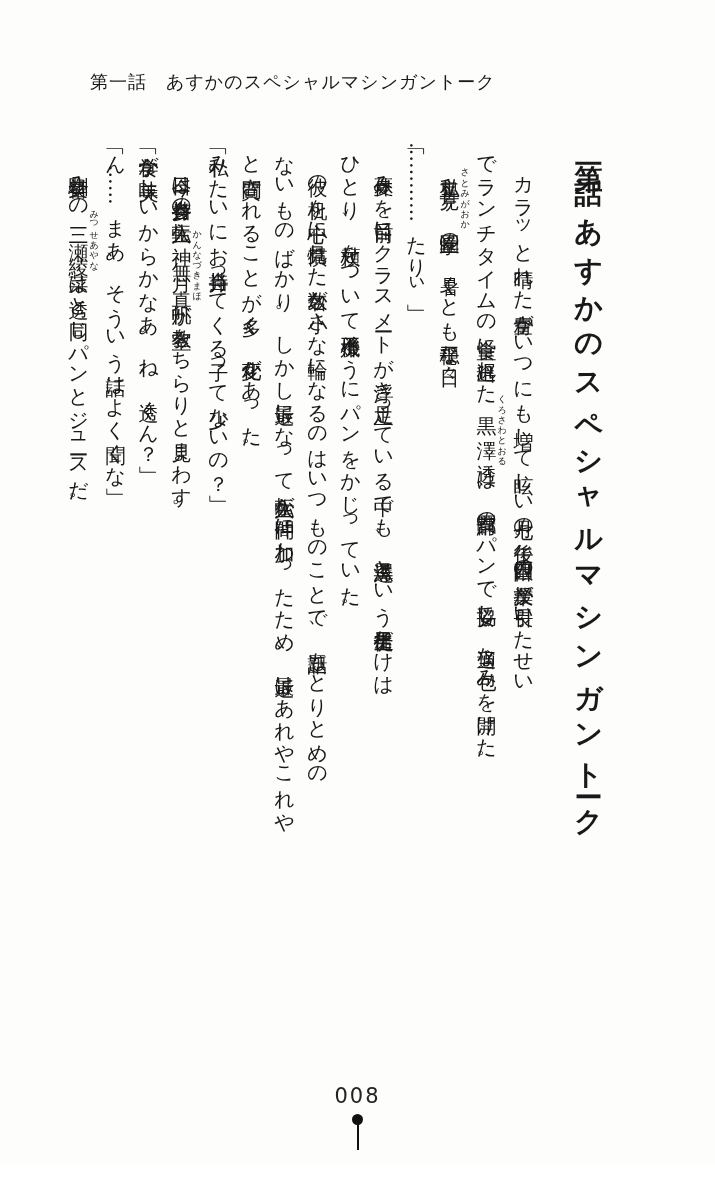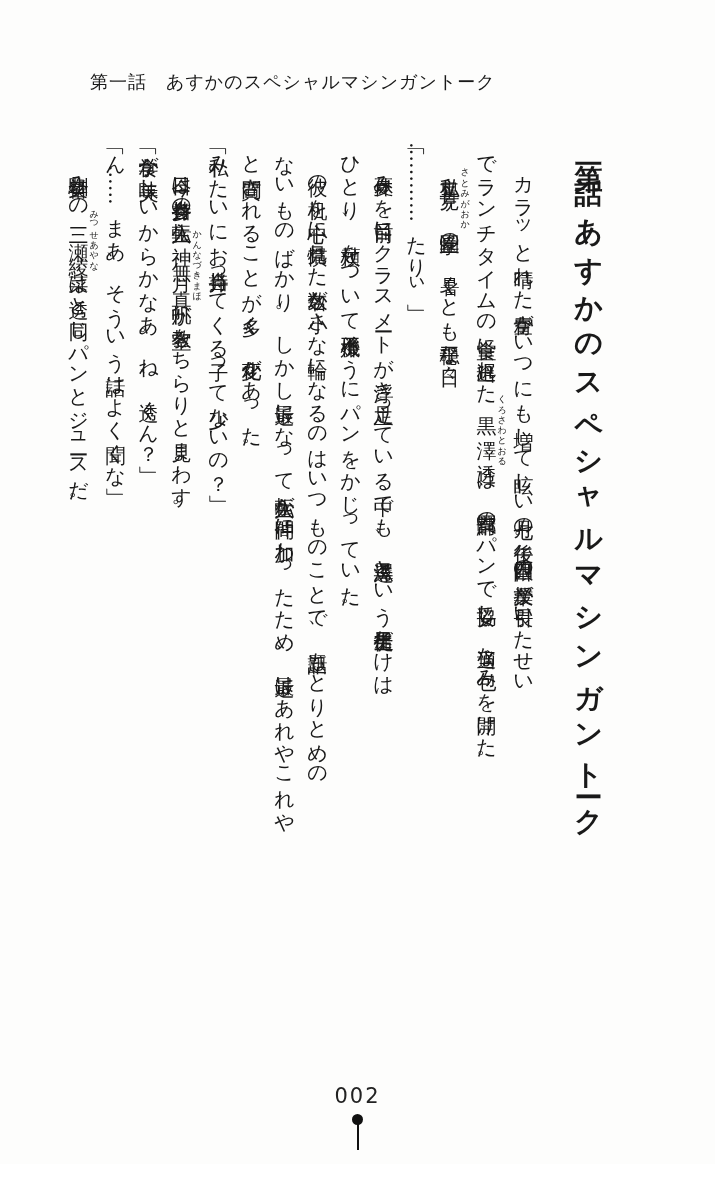--- a/index.html
+++ b/index.html
@@ -105,20 +105,20 @@
       <p class="line">ないものばかり。しかし最近になって転入生が仲間に加わったため、最近はあれやこれや</p>
       <p class="line">と質問されることが多く、変化があった。</p>
       <p class="line">「私みたいにお弁当持ってくる子って少ないの？」</p>
       <p class="line indent">今日は弁当持参の転入生、<ruby>神無月真帆<rt>かんなづきまほ</rt></ruby>が教室をちらりと見まわす。</p>
       <p class="line">「学食が美味しいからかなあ。ね、透くん？」</p>
       <p class="line">「ん……まあ、そういう話はよく聞くな」</p>
       <p class="line indent">昔馴染みの<ruby>三瀬綾菜<rt>みつせあやな</rt></ruby>は透と同じパンとジュースだ。</p>
     </div>
 
   <div class="footer">
-    <div class="page-number">002</div>
+    <div class="page-number">008</div>
     <div class="pin-ornament">
       <div class="pin-dot"></div>
       <div class="pin-line"></div>
     </div>
   </div>
 
 </div>
 
 </body></html>

